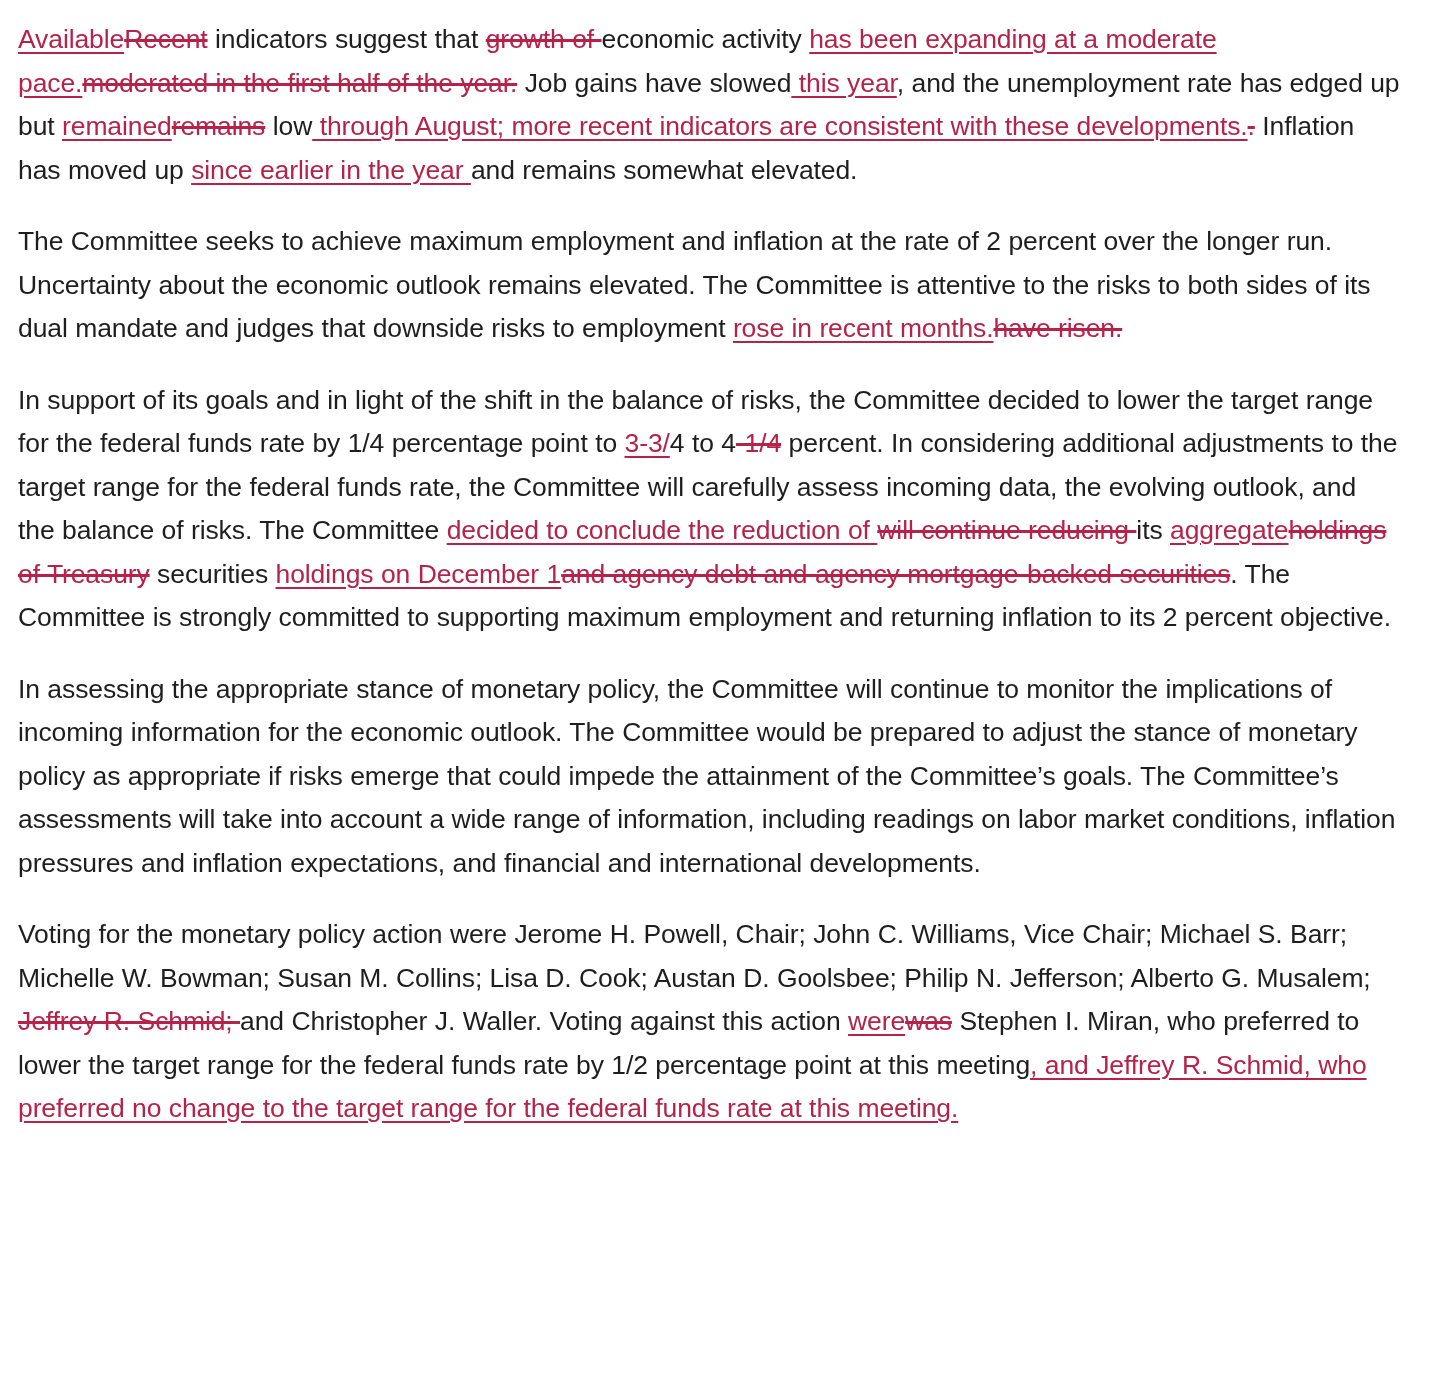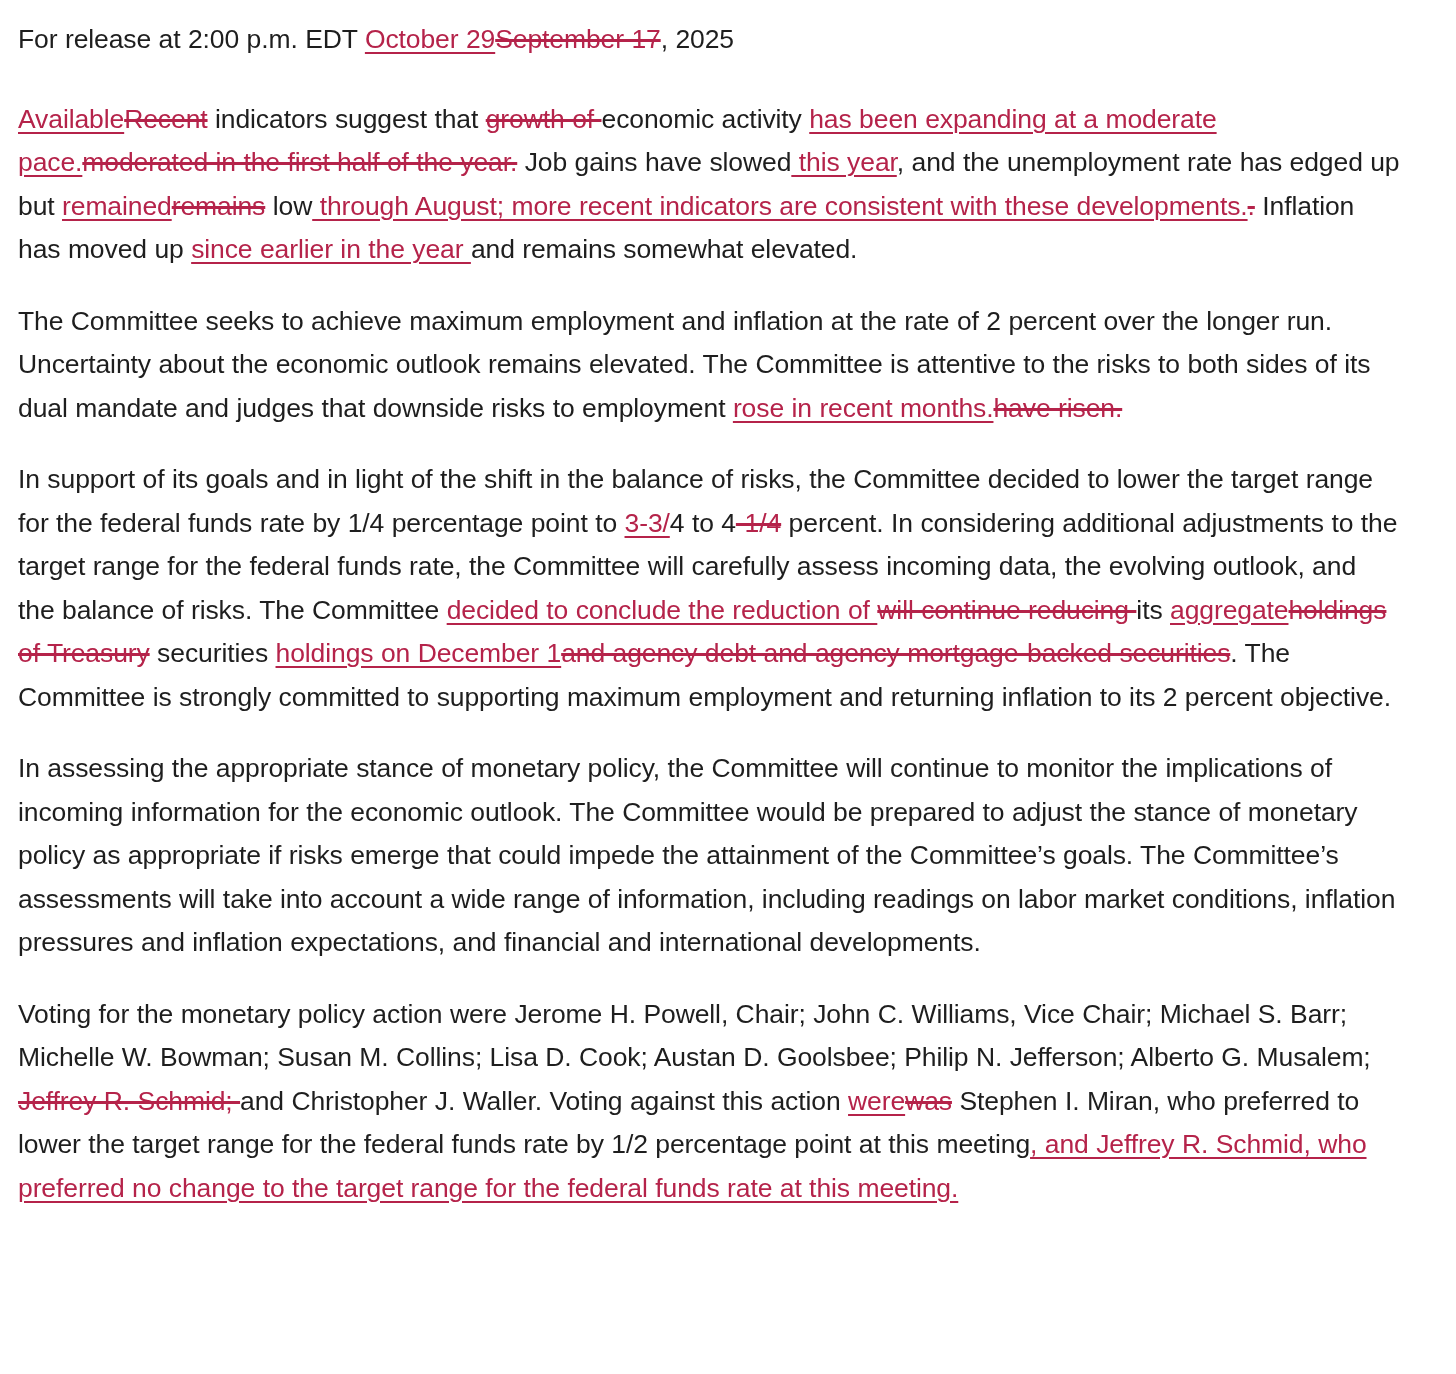--- a/index.html
+++ b/index.html
@@ -50,23 +50,20 @@
   }
   .unchanged {
     color: #1e1e1e;
   }
 </style>
 </head>
 <body>
 
 <div id="doc">
 
-  <p class="para release">
-    <span class="unchanged">For release at 2:00 p.m. EDT </span><span class="ins">October 29</span><span class="del">September 17</span><span class="unchanged">, 2025</span>
-  </p>
 
   <div id="paragraphs">
       <p class="para"><span class="ins">Available</span><span class="del">Recent</span><span class="unchanged"> indicators suggest that </span><span class="del">growth of </span><span class="unchanged">economic activity </span><span class="ins">has been expanding at a moderate pace.</span><span class="del">moderated in the first half of the year.</span><span class="unchanged"> Job gains have slowed</span><span class="ins"> this year</span><span class="unchanged">, and the unemployment rate has edged up but </span><span class="ins">remained</span><span class="del">remains</span><span class="unchanged"> low</span><span class="ins"> through August; more recent indicators are consistent with these developments.</span><span class="del">.</span><span class="unchanged"> Inflation has moved up </span><span class="ins">since earlier in the year </span><span class="unchanged">and remains somewhat elevated.</span></p>
       <p class="para"><span class="unchanged">The Committee seeks to achieve maximum employment and inflation at the rate of 2 percent over the longer run. Uncertainty about the economic outlook remains elevated. The Committee is attentive to the risks to both sides of its dual mandate and judges that downside risks to employment </span><span class="ins">rose in recent months.</span><span class="del">have risen.</span></p>
       <p class="para"><span class="unchanged">In support of its goals and in light of the shift in the balance of risks, the Committee decided to lower the target range for the federal funds rate by 1/4 percentage point to </span><span class="ins">3-3/</span><span class="unchanged">4 to 4</span><span class="del">-1/4</span><span class="unchanged"> percent. In considering additional adjustments to the target range for the federal funds rate, the Committee will carefully assess incoming data, the evolving outlook, and the balance of risks. The Committee </span><span class="ins">decided to conclude the reduction of </span><span class="del">will continue reducing </span><span class="unchanged">its </span><span class="ins">aggregate</span><span class="del">holdings of Treasury</span><span class="unchanged"> securities </span><span class="ins">holdings on December 1</span><span class="del">and agency debt and agency mortgage-backed securities</span><span class="unchanged">. The Committee is strongly committed to supporting maximum employment and returning inflation to its 2 percent objective.</span></p>
       <p class="para"><span class="unchanged">In assessing the appropriate stance of monetary policy, the Committee will continue to monitor the implications of incoming information for the economic outlook. The Committee would be prepared to adjust the stance of monetary policy as appropriate if risks emerge that could impede the attainment of the Committee’s goals. The Committee’s assessments will take into account a wide range of information, including readings on labor market conditions, inflation pressures and inflation expectations, and financial and international developments.</span></p>
       <p class="para"><span class="unchanged">Voting for the monetary policy action were Jerome H. Powell, Chair; John C. Williams, Vice Chair; Michael S. Barr; Michelle W. Bowman; Susan M. Collins; Lisa D. Cook; Austan D. Goolsbee; Philip N. Jefferson; Alberto G. Musalem; </span><span class="del">Jeffrey R. Schmid; </span><span class="unchanged">and Christopher J. Waller. Voting against this action </span><span class="ins">were</span><span class="del">was</span><span class="unchanged"> Stephen I. Miran, who preferred to lower the target range for the federal funds rate by 1/2 percentage point at this meeting</span><span class="ins">, and Jeffrey R. Schmid, who preferred no change to the target range for the federal funds rate at this meeting.</span></p>
     </div>
 
 </div>

